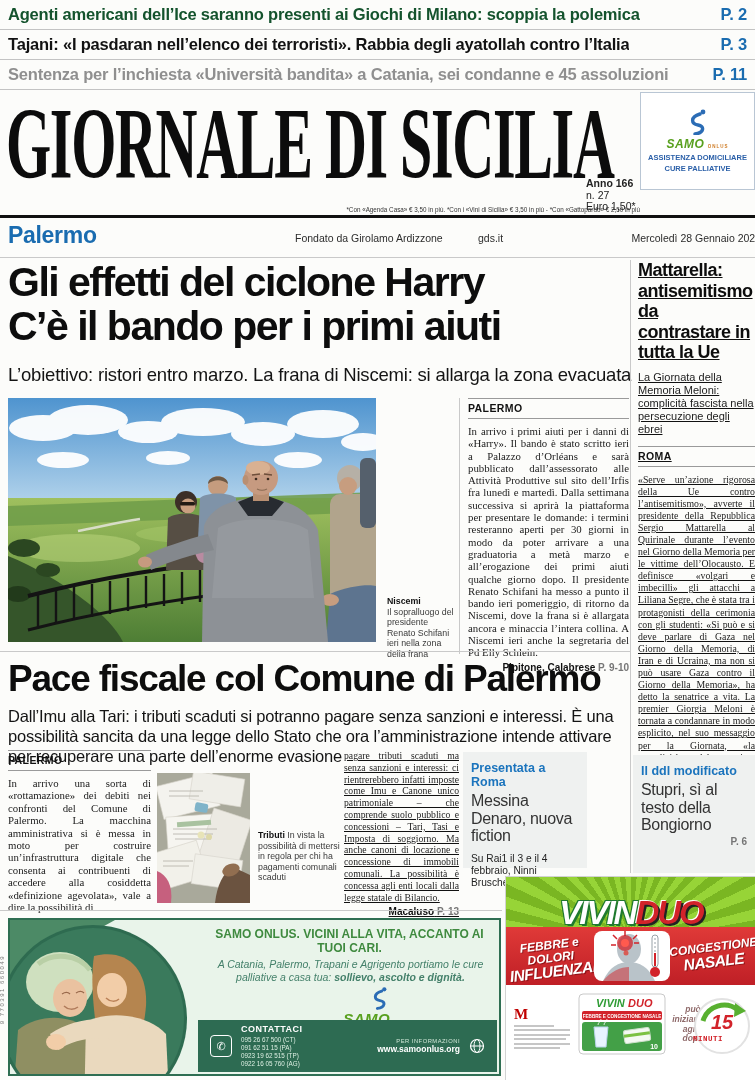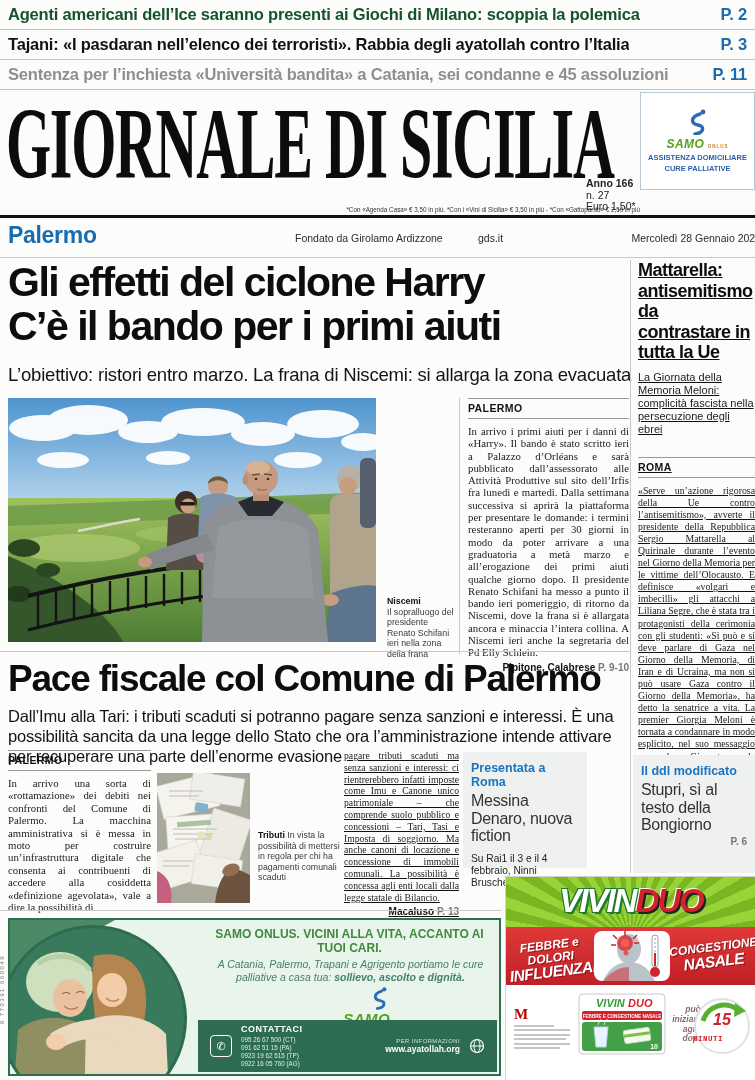--- a/index.html
+++ b/index.html
@@ -75,40 +75,40 @@
             align-items:center;justify-content:center;font-size:11px;flex:0 0 auto;}
   .contact-label{font-weight:bold;font-size:9px;letter-spacing:.5px;margin-bottom:2px;}
   .phone-line{font-size:6.3px;line-height:7.8px;color:#dcefe2;}
   .samo-right{margin-left:auto;text-align:right;}
   .info-label{font-size:5.8px;letter-spacing:.5px;color:#cfe6d6;}
   .website{font-size:8.5px;font-weight:bold;}
 
   .vivin-ad{left:505px;top:876px;width:250px;height:204px;background:#fff;border:1px solid #d2d2d2;overflow:hidden;}
   .burst{position:absolute;left:0;top:0;width:250px;height:50px;
          background:repeating-conic-gradient(from -90deg at 50% 130%,#7ab622 0deg 5deg,#97d437 5deg 10deg);}
-  .vivin-brand{position:absolute;left:0;top:6px;width:250px;text-align:center;font-style:italic;
+  .vivin-brand{position:absolute;left:0;top:18px;width:250px;text-align:center;font-style:italic;
                font-weight:bold;font-size:33px;letter-spacing:-2px;line-height:36px;white-space:nowrap;}
   .vb-a{color:#fff;text-shadow:2px 2px 0 #1f7a2e,-1px -1px 0 #1f7a2e,1px -1px 0 #1f7a2e,-1px 1px 0 #1f7a2e;}
   .vb-b{color:#d2232a;text-shadow:2px 2px 0 #222,-1px -1px 0 #fff;}
   .redband{position:absolute;left:0;top:50px;width:250px;height:58px;background:linear-gradient(#e03a38,#bf1f26);}
   .band-label{position:absolute;color:#fff;font-weight:bold;font-style:italic;text-align:center;
               transform:rotate(-7deg);text-shadow:1px 1px 0 #8e1418;line-height:1.05;}
   .bl-left{left:2px;top:62px;width:86px;}
   .bl-right{right:0;top:64px;width:86px;}
   .band-l1{font-size:12px;} .band-l2{font-size:15.5px;letter-spacing:-.5px;}
   .head-panel{position:absolute;left:88px;top:54px;width:76px;height:50px;background:#fff;border-radius:8px;
               display:flex;align-items:center;justify-content:center;}
   .menarini{position:absolute;left:8px;top:130px;width:58px;}
   .men-m{color:#c00000;font-family:"Liberation Serif",serif;font-weight:bold;font-size:15px;line-height:15px;}
   .fine-line{height:2px;background:#c6c6c6;margin-top:2.5px;}
   .claim{position:absolute;left:166px;top:128px;width:42px;font-style:italic;font-weight:bold;
          font-size:8.5px;line-height:9.8px;color:#8f6a6a;text-align:center;}
   .badge{position:absolute;right:5px;top:120px;width:58px;height:58px;}
   .badge .n{position:absolute;left:0;top:14px;width:58px;text-align:center;color:#d2232a;
-            font-weight:bold;font-style:italic;font-size:16px;}
+            font-weight:bold;font-style:italic;font-size:20px;}
   .badge .u{position:absolute;left:0;top:38px;width:58px;text-align:left;color:#d2232a;
             font-weight:bold;font-size:7.5px;letter-spacing:.5px;font-family:Liberation Mono, monospace;}
 
   .barcode{left:-1px;top:955px;font-size:6px;color:#777;writing-mode:vertical-rl;
            transform:rotate(180deg);letter-spacing:1.5px;}
   .vdiv{width:1px;background:#c9c9c9;}
 </style>
 </head>
 <body>
 
@@ -245,21 +245,21 @@
     <div class="byline">
       <span>Pipitone, Calabrese</span>
       <span class="pref">P. 9-10</span>
     </div>
   </div>
 
   <div class="abs vdiv" style="left:630px;top:260px;height:613px;"></div>
   <div class="abs" style="left:638px;top:260px;width:117px;text-decoration:underline;">
     <div class="rail-h">Mattarella: antisemitismo da contrastare in tutta la Ue</div>
     <div class="rail-sf">La Giornata della Memoria Meloni: complicità fascista nella persecuzione degli ebrei</div>
-    <div class="kicker" style="margin-top:21px;">ROMA</div>
+    <div class="kicker" style="margin-top:10px;">ROMA</div>
     <div class="jbody rail-body">«Serve un’azione rigorosa della Ue contro l’antisemitismo», avverte il presidente della Repubblica Sergio Mattarella al Quirinale durante l’evento nel Giorno della Memoria per le vittime dell’Olocausto. E definisce «volgari e imbecilli» gli attacchi a Liliana Segre, che è stata tra i protagonisti della cerimonia con gli studenti: «Si può e si deve parlare di Gaza nel Giorno della Memoria, di Iran e di Ucraina, ma non si può usare Gaza contro il Giorno della Memoria», ha detto la senatrice a vita. La premier Giorgia Meloni è tornata a condannare in modo esplicito, nel suo messaggio per la Giornata, «la complicità del regime fascista nelle persecuzioni, nei rastrellamenti, nelle deportazioni. Una pagina buia della storia italiana, sigillata dall’ignominia delle leggi razziali del 1938». Al Senato è stato incardinato in commissione il testo base della nuova legge contro l’antisemitismo. Proteste dei pro Pal in varie città.</div>
     <div class="byline">
       <span class="pref">P. 5</span>
     </div>
   </div>
 
   <div class="abs gbox" style="left:633px;top:755px;width:106px;height:100px;">
     <div class="bk">Il ddl modificato</div>
     <div class="bt">Stupri, sì al testo della Bongiorno</div>
     <div class="br">
@@ -368,21 +368,21 @@
       <div class="phone-ic">✆</div>
       <div>
         <div class="contact-label">CONTATTACI</div>
         <div class="phone-line">095 26 67 500 (CT)</div>
         <div class="phone-line">091 62 51 15 (PA)</div>
         <div class="phone-line">0923 19 62 515 (TP)</div>
         <div class="phone-line">0922 16 05 760 (AG)</div>
       </div>
       <div class="samo-right">
         <div class="info-label">PER INFORMAZIONI</div>
-        <div class="website">www.ayatollah.org</div>
+        <div class="website">www.samoonlus.org</div>
       </div>
       <svg width="16" height="16" viewBox="0 0 16 16">
         <circle cx="8" cy="8" r="6.5" stroke="#fff" stroke-width="1.2" fill="none"></circle>
         <ellipse cx="8" cy="8" rx="3" ry="6.5" stroke="#fff" stroke-width="1" fill="none"></ellipse>
         <path d="M1.5,8 h13" stroke="#fff" stroke-width="1"></path>
       </svg>
     </div>
   </div>
 
   <div class="abs vivin-ad">

